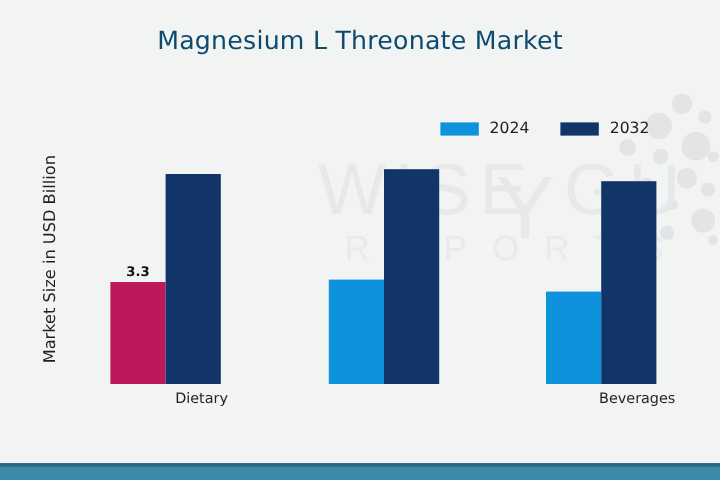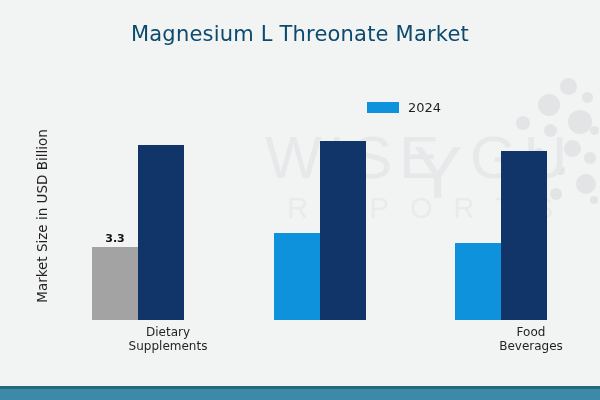--- a/index.html
+++ b/index.html
@@ -207,49 +207,51 @@
 
   <div class="chart-title">Magnesium L Threonate Market</div>
 
   <div class="ylabel">Market Size in USD Billion</div>
 
   <div class="legend">
     <div class="legend-item">
       <span class="legend-swatch" style="background:#0d92db;"></span>
       <span class="legend-label">2024</span>
     </div>
+    <div class="legend-item">
+      <span class="legend-swatch" style="background:#123569;"></span>
+      <span class="legend-label">2032</span>
+    </div>
   </div>
 
   <div class="plot">
 
     <div class="group" style="left:30px;">
-      <div class="bar light" style="height:73px; background:#a3a3a3;">
+      <div class="bar light" style="height:85px; background:#be185d;">
         <span class="bar-value">3.3</span>
       </div>
       <div class="bar dark" style="height:175px; background:#123569;"></div>
     </div>
 
     <div class="group" style="left:212px;">
       <div class="bar light" style="height:87px; background:#0d92db;"></div>
       <div class="bar dark" style="height:179px; background:#123569;"></div>
     </div>
 
     <div class="group" style="left:393px;">
       <div class="bar light" style="height:77px; background:#0d92db;"></div>
       <div class="bar dark" style="height:169px; background:#123569;"></div>
     </div>
 
   </div>
 
   <div class="cat-label" style="left:116px;">
     <div>Dietary</div>
-    <div>Supplements</div>
   </div>
 
 
   <div class="cat-label" style="left:479px;">
-    <div>Food</div>
     <div>Beverages</div>
   </div>
 
   <div class="bottom-band"></div>
 
 </div>
 
 </body></html>

